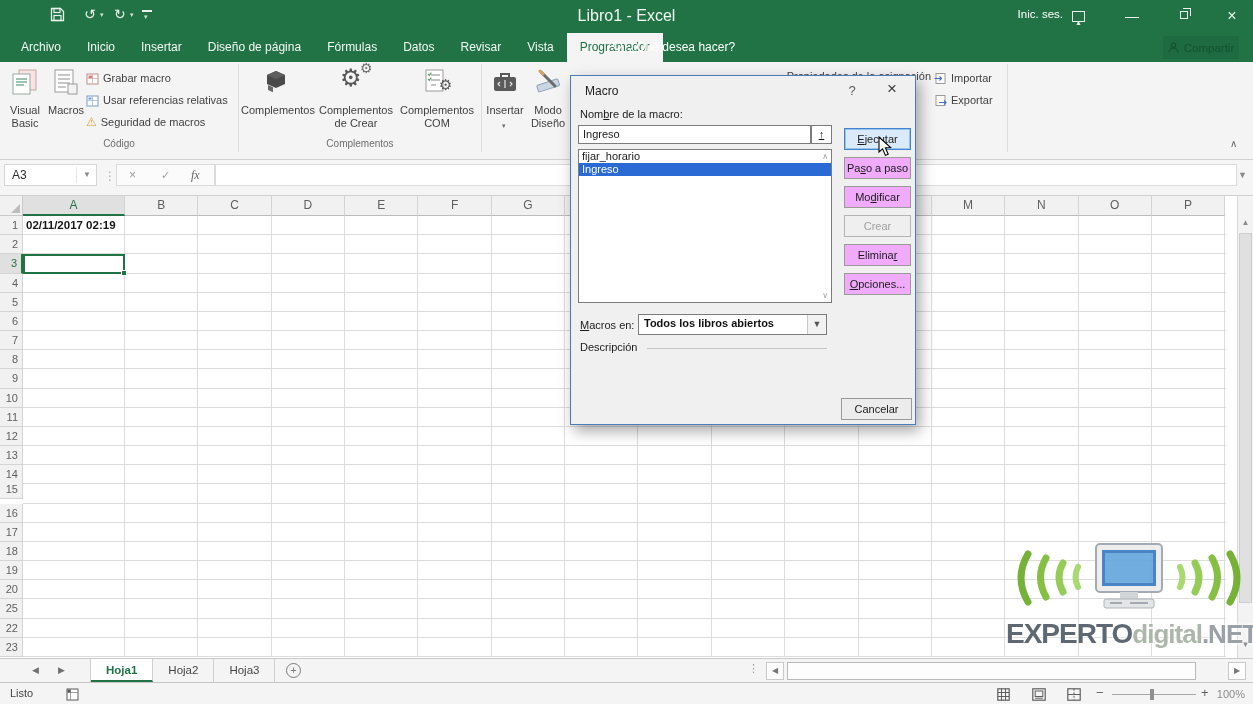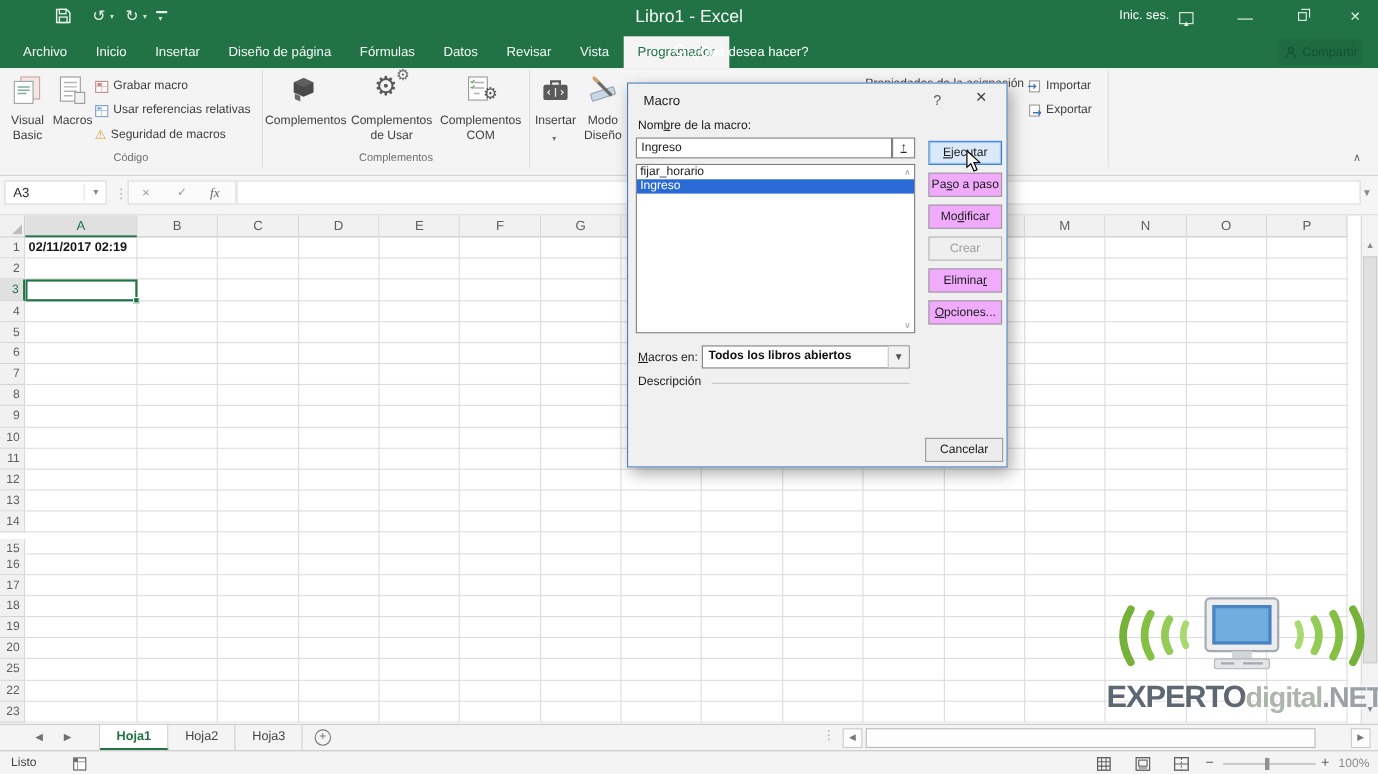--- a/index.html
+++ b/index.html
@@ -229,21 +229,21 @@
       <svg class="abs" style="left:22px;top:2px" width="30" height="30" viewBox="0 0 30 30">
         <path d="M14 3 l9 4 v9 l-9 4 -9 -4 v-9 z" fill="#4a4a4a"></path>
         <path d="M14 3 l9 4 -9 4 -9 -4 z" fill="#5e5e5e"></path>
         <path d="M6 17 l5 2.2 v5 l-5 -2.2 z" fill="#6a6a6a"></path>
       </svg>
       <div class="bigbtn-label" style="left:-3px;top:38px;width:82px">Complementos</div>
     </div>
     <div class="abs" style="left:316px;top:4px;width:80px;height:70px">
       <span class="abs" style="left:24px;top:-2px;font-size:24px;color:#575757">⚙</span>
       <span class="abs" style="left:44px;top:-6px;font-size:14px;color:#6e6e6e">⚙</span>
-      <div class="bigbtn-label" style="left:0;top:38px;width:80px"><span>Complementos</span><br><span>de Usar</span></div>
+      <div class="bigbtn-label" style="left:0;top:38px;width:80px"><span>Complementos</span><br><span>de Crear</span></div>
     </div>
     <div class="abs" style="left:397px;top:4px;width:80px;height:70px">
       <svg class="abs" style="left:26px;top:2px" width="28" height="28" viewBox="0 0 28 28">
         <rect x="3" y="2" width="17" height="21" fill="#fff" stroke="#9a9a9a"></rect>
         <path d="M8 7 h9 M8 12 h9 M8 17 h5" stroke="#b0b0b0" stroke-width="1.3"></path>
         <path d="M5 6 l1.3 1.3 2-2.6" stroke="#5d9b62" stroke-width="1.2" fill="none"></path>
         <path d="M5 11 l1.3 1.3 2-2.6" stroke="#5d9b62" stroke-width="1.2" fill="none"></path>
       </svg>
       <span class="abs" style="left:42px;top:10px;font-size:15px;color:#575757">⚙</span>
       <div class="bigbtn-label" style="left:0;top:38px;width:80px"><span>Complementos</span><br><span>COM</span></div>
@@ -334,21 +334,21 @@
         <div class="rowhead" style="top: 96.6957px; height: 19.1739px; line-height: 18.1739px;">5</div>
         <div class="rowhead" style="top: 115.87px; height: 19.1739px; line-height: 18.1739px;">6</div>
         <div class="rowhead" style="top: 135.043px; height: 19.1739px; line-height: 18.1739px;">7</div>
         <div class="rowhead" style="top: 154.217px; height: 19.1739px; line-height: 18.1739px;">8</div>
         <div class="rowhead" style="top: 173.391px; height: 19.1739px; line-height: 18.1739px;">9</div>
         <div class="rowhead" style="top: 192.565px; height: 19.1739px; line-height: 18.1739px;">10</div>
         <div class="rowhead" style="top: 211.739px; height: 19.1739px; line-height: 18.1739px;">11</div>
         <div class="rowhead" style="top: 230.913px; height: 19.1739px; line-height: 18.1739px;">12</div>
         <div class="rowhead" style="top: 250.087px; height: 19.1739px; line-height: 18.1739px;">13</div>
         <div class="rowhead" style="top: 269.261px; height: 19.1739px; line-height: 18.1739px;">14</div>
-        <div class="rowhead" style="top: 294px; height: 19.1739px; line-height: 18.1739px;">15</div>
+        <div class="rowhead" style="top: 284px; height: 19.1739px; line-height: 18.1739px;">15</div>
         <div class="rowhead" style="top: 307.609px; height: 19.1739px; line-height: 18.1739px;">16</div>
         <div class="rowhead" style="top: 326.783px; height: 19.1739px; line-height: 18.1739px;">17</div>
         <div class="rowhead" style="top: 345.957px; height: 19.1739px; line-height: 18.1739px;">18</div>
         <div class="rowhead" style="top: 365.13px; height: 19.1739px; line-height: 18.1739px;">19</div>
         <div class="rowhead" style="top: 384.304px; height: 19.1739px; line-height: 18.1739px;">20</div>
         <div class="rowhead" style="top: 403.478px; height: 19.1739px; line-height: 18.1739px;">25</div>
         <div class="rowhead" style="top: 422.652px; height: 19.1739px; line-height: 18.1739px;">22</div>
         <div class="rowhead" style="top: 441.826px; height: 19.1739px; line-height: 18.1739px;">23</div>
       </div>
     <div id="cells">

